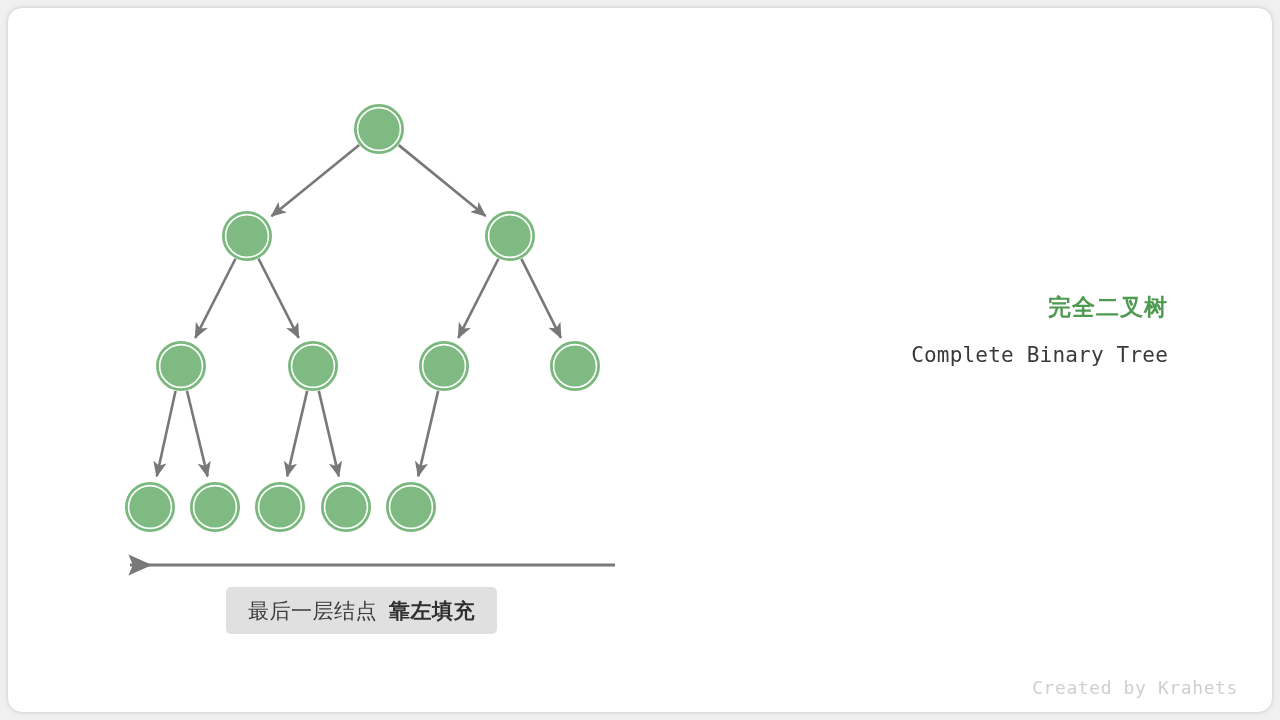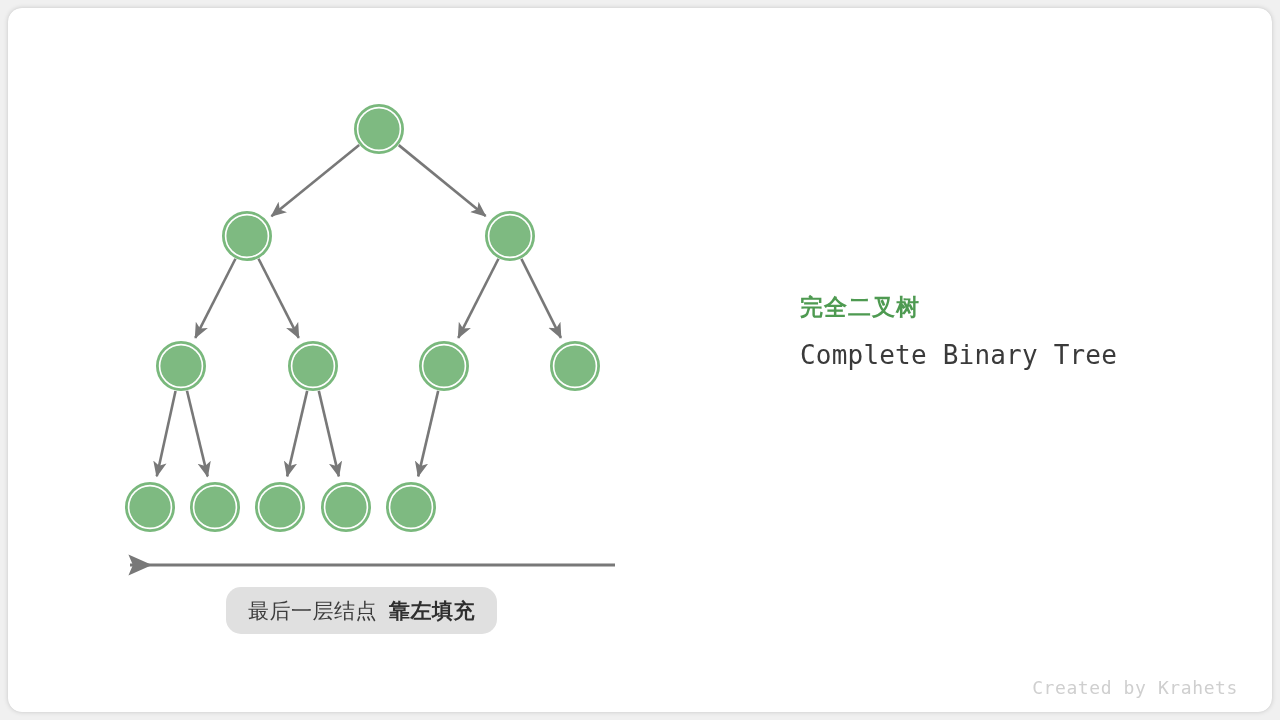--- a/index.html
+++ b/index.html
@@ -30,53 +30,53 @@
   #diagram {
     position: absolute;
     left: 0;
     top: 0;
     width: 1280px;
     height: 720px;
   }
   
   #caption {
     position: absolute;
-    left: 800px;
+    left: 768px;
     top: 292px;
     width: 400px;
-    text-align: left;
+    text-align: right;
   }
   #caption .zh {
     font-family: "Liberation Sans", sans-serif;
     font-size: 23px;
     font-weight: bold;
     color: #4e9a51;
     letter-spacing: 1px;
     line-height: 30px;
   }
   #caption .en {
     margin-top: 20px;
     font-family: "DejaVu Sans Mono", "Liberation Mono", monospace;
-    font-size: 26px;
+    font-size: 21px;
     color: #3a3a3a;
     letter-spacing: 0.2px;
     line-height: 26px;
   }
   
   #fill-label {
     position: absolute;
     left: 226px;
     top: 587px;
     height: 47px;
     box-sizing: border-box;
     padding: 12px 22px;
     display: flex;
     align-items: center;
     background: #e0e0e0;
-    border-radius: 15px;
+    border-radius: 5px;
     font-size: 21px;
     color: #3c3c3c;
     letter-spacing: 0.5px;
     white-space: nowrap;
   }
   #fill-label .strong { font-weight: bold; color: #2f2f2f; margin-left: 12px; }
   
   #credit {
     position: absolute;
     right: 42px;

